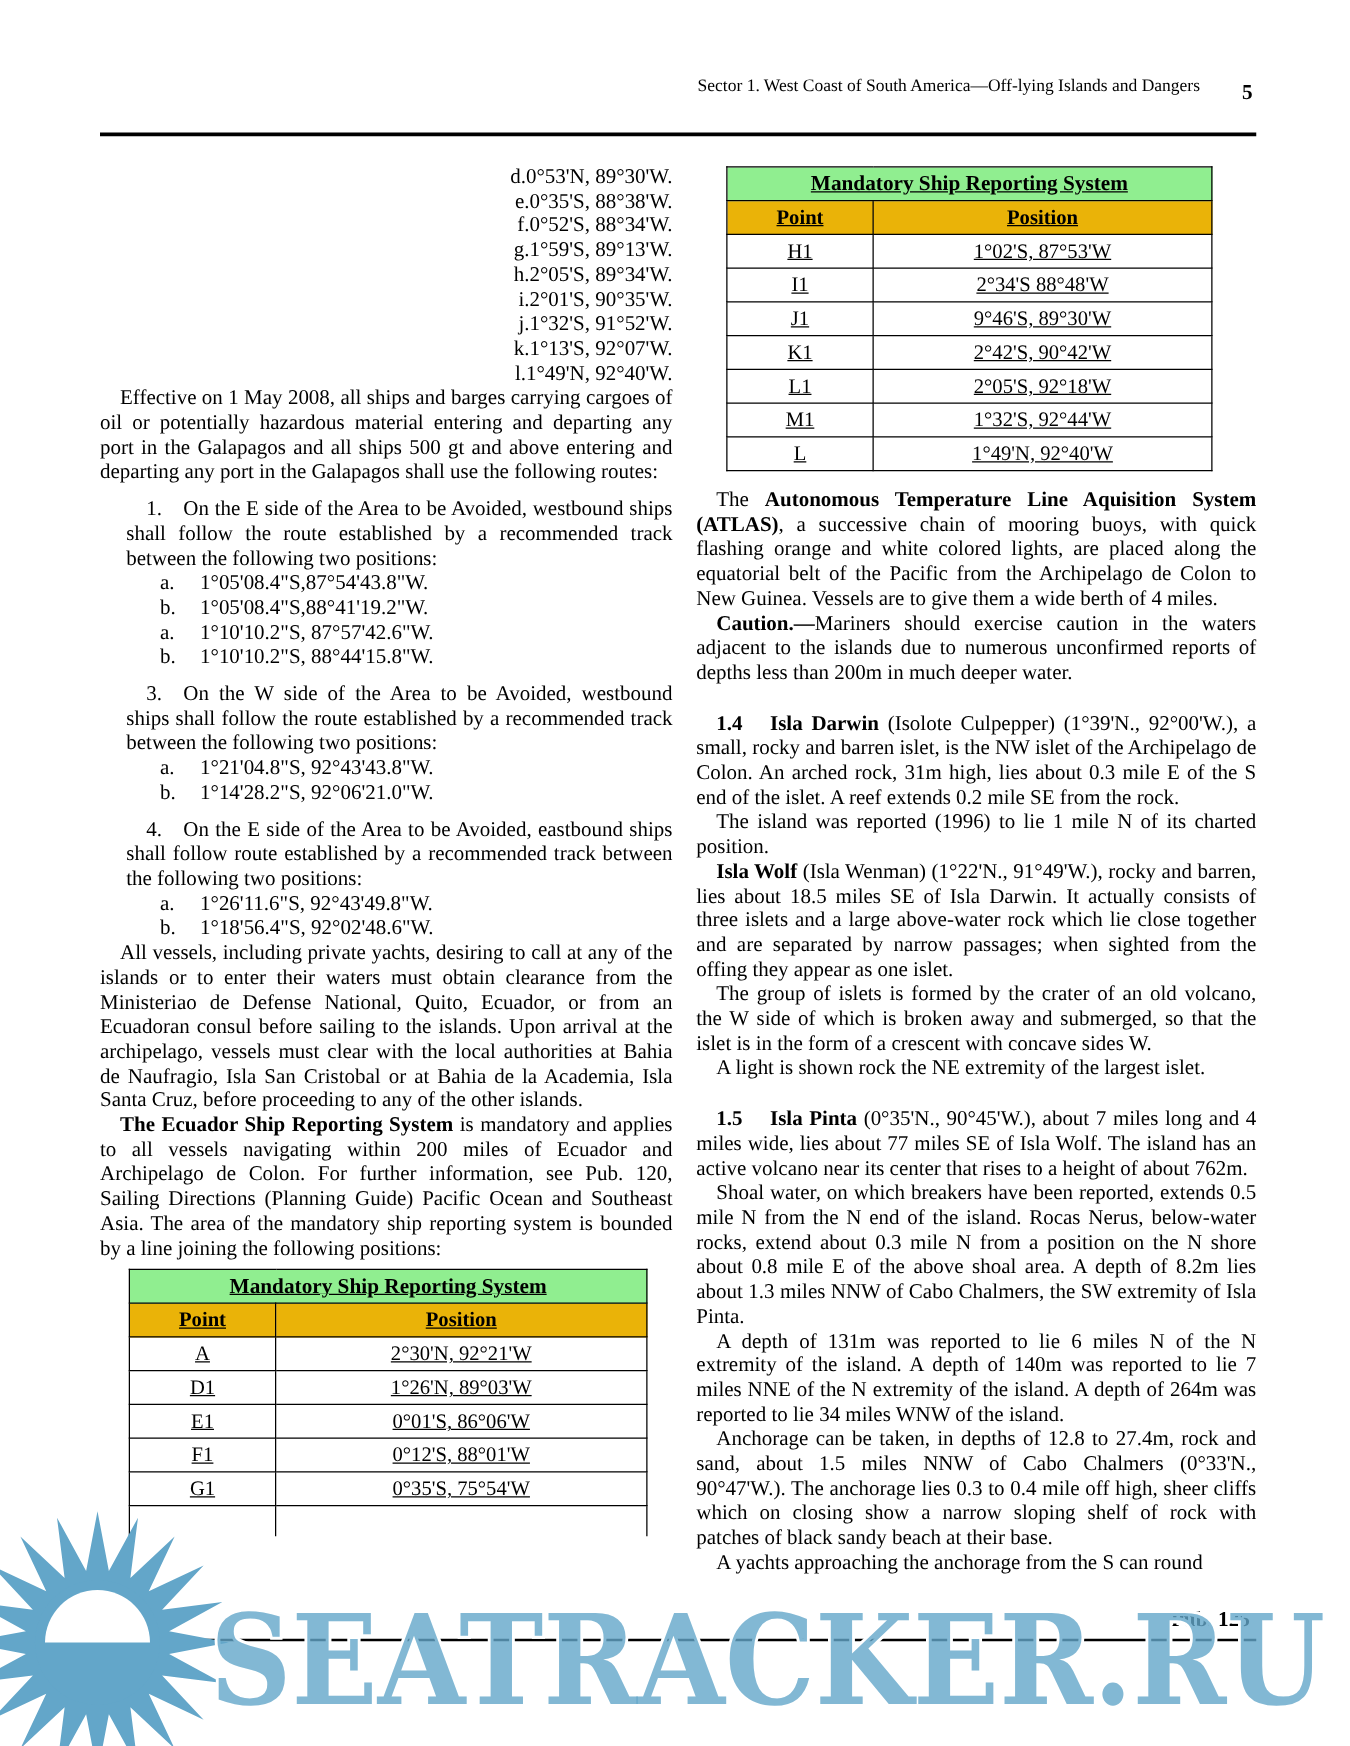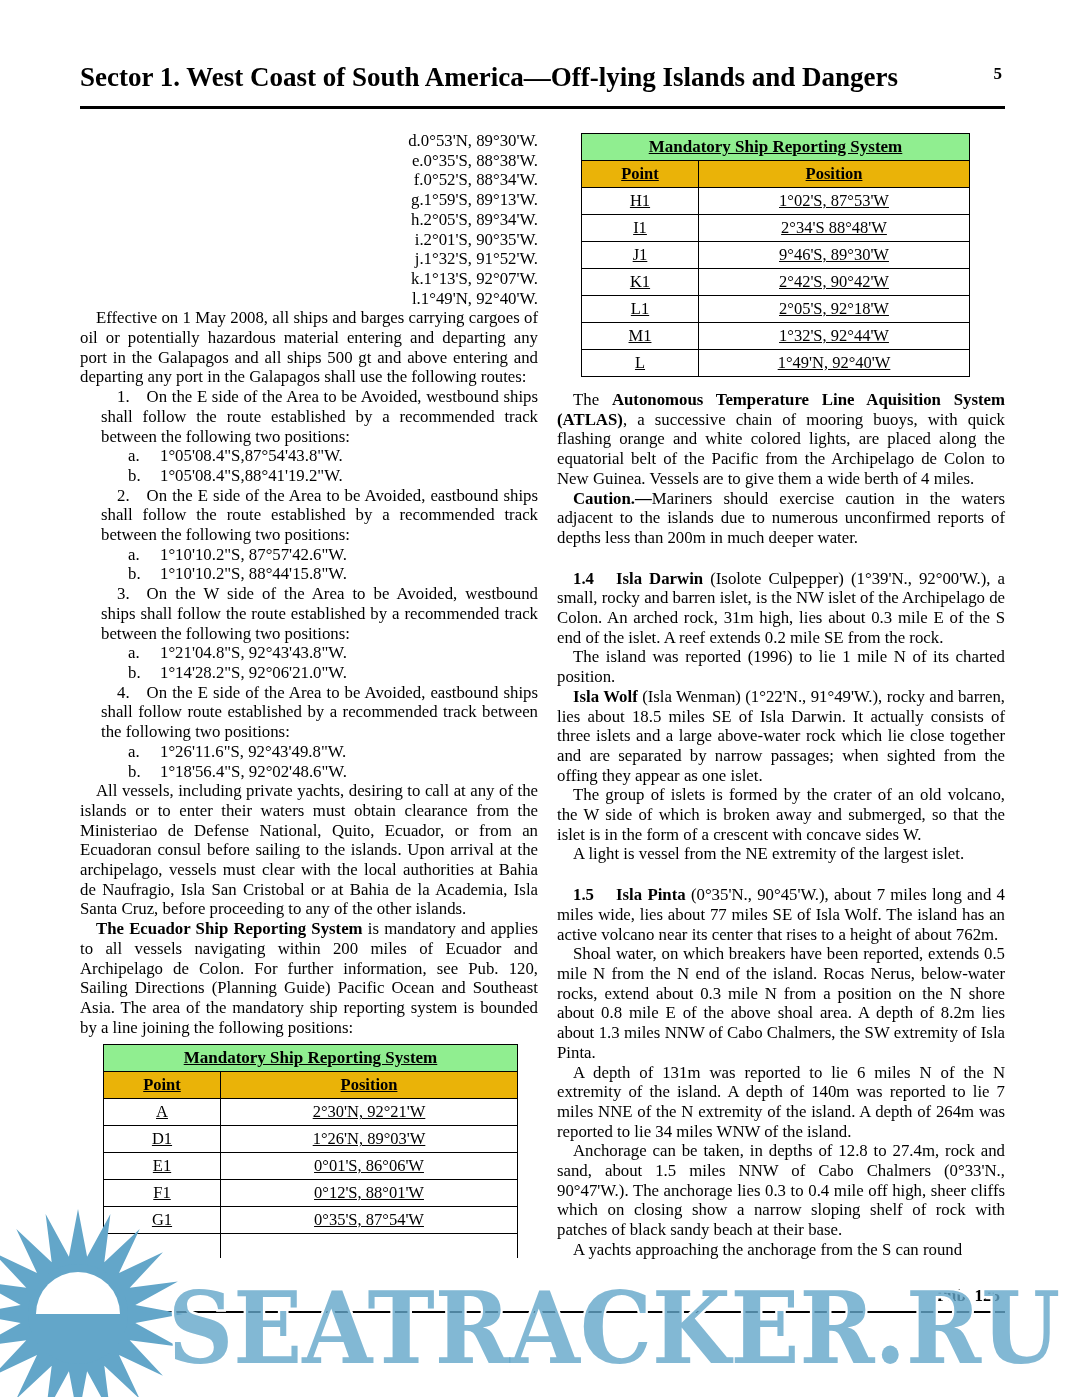--- a/index.html
+++ b/index.html
@@ -4,33 +4,33 @@
 <style>
   * { margin:0; padding:0; box-sizing:border-box; }
   body { background:#ffffff; }
   .page {
     position:relative; width:1080px; height:1397px; background:#ffffff;
     font-family:"Liberation Serif", serif; color:#000; overflow:hidden;
   }
   
   .hdr-title {
     position:absolute; top:62px; left:80px; width:880px;
-    text-align:left; font-weight:bold; font-size:27px;
+    text-align:right; font-weight:normal; font-size:14px;
   }
   .hdr-page { position:absolute; top:64px; right:78px; font-weight:bold; font-size:17px; }
   .hdr-rule { position:absolute; top:106px; left:80px; width:925px; height:2.5px; background:#000; }
   
   .col { position:absolute; top:131px; font-size:16.8px; line-height:19.7px; text-align:justify; }
   .col-left  { left:80px;  width:458px; }
   .col-right { left:557px; width:448px; }
   .para { text-indent:16px; }
   .b { font-weight:bold; }
   .coord-line { padding-left:31px; text-align:right; }
   .coord-line .lbl { display:inline-block; width:33px; }
-  .route { padding-left:21px; text-indent:16px; }
+  .route { padding-left:21px; text-indent:16px;margin-top:10px; }
   .route .rnum { margin-right:17px; }
   .pos-line { padding-left:48px; text-align:left; }
   .pos-line .lbl { display:inline-block; width:32px; }
   .sec-spacer { display:inline-block; width:22px; }
   .gap { height:21px; }
   
   table.rpt { border-collapse:collapse; margin-top:7px; font-size:16.5px;text-decoration:underline; }
   table.rpt-left  { margin-left:23px; width:415px; }
   table.rpt-right { margin-left:24px; width:389px; margin-top:2px; }
   table.rpt th, table.rpt td { border:1.6px solid #000; text-align:center; padding:2px 4px; height:27px; }
@@ -64,21 +64,20 @@
     <div class="coord-line"><span class="lbl">j.</span><span>1°32'S, 91°52'W.</span></div>
     <div class="coord-line"><span class="lbl">k.</span><span>1°13'S, 92°07'W.</span></div>
     <div class="coord-line"><span class="lbl">l.</span><span>1°49'N, 92°40'W.</span></div>
 
     <div class="para">Effective on 1 May 2008, all ships and barges carrying cargoes of oil or potentially hazardous material entering and departing any port in the Galapagos and all ships 500 gt and above entering and departing any port in the Galapagos shall use the following routes:</div>
 
     <div class="route"><span class="rnum b-normal">1.</span><span>On the E side of the Area to be Avoided, westbound ships shall follow the route established by a recommended track between the following two positions:</span></div>
     <div class="pos-line"><span class="lbl">a.</span><span>1°05'08.4"S,87°54'43.8"W.</span></div>
     <div class="pos-line"><span class="lbl">b.</span><span>1°05'08.4"S,88°41'19.2"W.</span></div>
 
-    <div class="route"><span class="rnum">2.</span><span>On the E side of the Area to be Avoided, eastbound ships shall follow the route established by a recommended track between the following two positions:</span></div>
     <div class="pos-line"><span class="lbl">a.</span><span>1°10'10.2"S, 87°57'42.6"W.</span></div>
     <div class="pos-line"><span class="lbl">b.</span><span>1°10'10.2"S, 88°44'15.8"W.</span></div>
 
     <div class="route"><span class="rnum">3.</span><span>On the W side of the Area to be Avoided, westbound ships shall follow the route established by a recommended track between the following two positions:</span></div>
     <div class="pos-line"><span class="lbl">a.</span><span>1°21'04.8"S, 92°43'43.8"W.</span></div>
     <div class="pos-line"><span class="lbl">b.</span><span>1°14'28.2"S, 92°06'21.0"W.</span></div>
 
     <div class="route"><span class="rnum">4.</span><span>On the E side of the Area to be Avoided, eastbound ships shall follow route established by a recommended track between the following two positions:</span></div>
     <div class="pos-line"><span class="lbl">a.</span><span>1°26'11.6"S, 92°43'49.8"W.</span></div>
     <div class="pos-line"><span class="lbl">b.</span><span>1°18'56.4"S, 92°02'48.6"W.</span></div>
@@ -107,21 +106,21 @@
       <tr>
             <td class="ptcol">E1</td>
             <td>0°01'S, 86°06'W</td>
           </tr>
       <tr>
             <td class="ptcol">F1</td>
             <td>0°12'S, 88°01'W</td>
           </tr>
       <tr>
             <td class="ptcol">G1</td>
-            <td>0°35'S, 87°54'W</td>
+            <td>0°35'S, 75°54'W</td>
           </tr>
       <tr class="cutrow">
             <td class="ptcol"></td>
             <td></td>
           </tr>
     </tbody>
       </table>
   </div>
 
   <div class="col col-right">
@@ -174,21 +173,21 @@
     <div class="gap"></div>
 
     <div class="para"><span class="b">1.4</span><span class="sec-spacer"></span><span class="b">Isla Darwin</span><span> (Isolote Culpepper) (1°39'N., 92°00'W.), a small, rocky and barren islet, is the NW islet of the Archipelago de Colon. An arched rock, 31m high, lies about 0.3 mile E of the S end of the islet. A reef extends 0.2 mile SE from the rock.</span></div>
 
     <div class="para">The island was reported (1996) to lie 1 mile N of its charted position.</div>
 
     <div class="para"><span class="b">Isla Wolf</span><span> (Isla Wenman) (1°22'N., 91°49'W.), rocky and barren, lies about 18.5 miles SE of Isla Darwin. It actually consists of three islets and a large above-water rock which lie close together and are separated by narrow passages; when sighted from the offing they appear as one islet.</span></div>
 
     <div class="para">The group of islets is formed by the crater of an old volcano, the W side of which is broken away and submerged, so that the islet is in the form of a crescent with concave sides W.</div>
 
-    <div class="para">A light is vessel from the NE extremity of the largest islet.</div>
+    <div class="para">A light is shown rock the NE extremity of the largest islet.</div>
 
     <div class="gap"></div>
 
     <div class="para"><span class="b">1.5</span><span class="sec-spacer"></span><span class="b">Isla Pinta</span><span> (0°35'N., 90°45'W.), about 7 miles long and 4 miles wide, lies about 77 miles SE of Isla Wolf. The island has an active volcano near its center that rises to a height of about 762m.</span></div>
 
     <div class="para">Shoal water, on which breakers have been reported, extends 0.5 mile N from the N end of the island. Rocas Nerus, below-water rocks, extend about 0.3 mile N from a position on the N shore about 0.8 mile E of the above shoal area. A depth of 8.2m lies about 1.3 miles NNW of Cabo Chalmers, the SW extremity of Isla Pinta.</div>
 
     <div class="para">A depth of 131m was reported to lie 6 miles N of the N extremity of the island. A depth of 140m was reported to lie 7 miles NNE of the N extremity of the island. A depth of 264m was reported to lie 34 miles WNW of the island.</div>
 
     <div class="para">Anchorage can be taken, in depths of 12.8 to 27.4m, rock and sand, about 1.5 miles NNW of Cabo Chalmers (0°33'N., 90°47'W.). The anchorage lies 0.3 to 0.4 mile off high, sheer cliffs which on closing show a narrow sloping shelf of rock with patches of black sandy beach at their base.</div>

